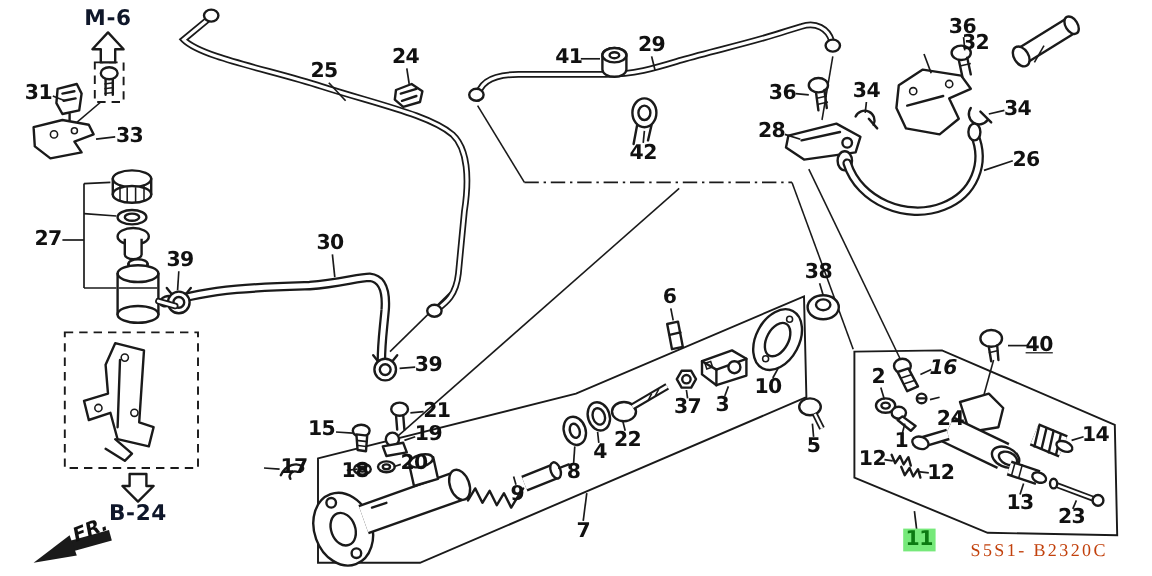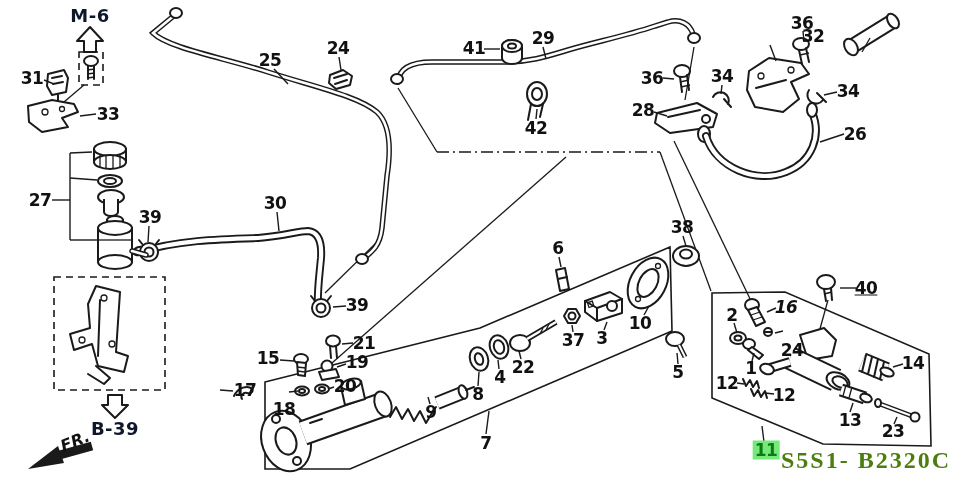--- a/index.html
+++ b/index.html
@@ -22,21 +22,21 @@
   .barI{stroke:#ffffff;stroke-linecap:butt;}
   .leader{stroke:#1a1a1a;stroke-width:1.4;}
   
   .part-label{position:absolute;transform:translate(-50%,-50%);font-weight:700;font-size:17px;
               color:#111;letter-spacing:-0.5px;white-space:nowrap;line-height:1;padding:1px 2px;}
   .ref-label{position:absolute;transform:translate(-50%,-50%);font-weight:700;font-size:18px;color:#0f172a;
              letter-spacing:0.5px;white-space:nowrap;}
   .fr-label{position:absolute;transform:translate(-50%,-50%) rotate(-22deg);font-weight:700;
             font-size:16px;color:#111;font-style:italic;}
   .code-label{position:absolute;transform:translate(-50%,-50%);font-family:"Liberation Serif","DejaVu Serif",serif;
-              font-weight:700;font-size:24px;letter-spacing:2px;color:#4d7c0f;white-space:nowrap;}
+              font-weight:400;font-size:15px;letter-spacing:2px;color:#c2410c;white-space:nowrap;}
 </style>
 </head>
 <body>
 
 <div class="stage">
 
 <svg width="960" height="480" viewBox="0 0 960 480">
 
   <g>
     <line class="thin" x1="398" y1="88" x2="437" y2="152"></line>
@@ -432,21 +432,21 @@
       <div class="part-label" style="left: 722px; top: 76px;">34</div>
       <div class="part-label" style="left: 767px; top: 36px; margin-left: 46px;">32</div>
       <div class="part-label" style="left: 802px; top: 23px;">36</div>
       <div class="part-label" style="left: 848px; top: 91px;">34</div>
       <div class="part-label" style="left: 855px; top: 134px;">26</div>
       <div class="part-label" style="left: 357px; top: 305px;">39</div>
       <div class="part-label" style="left: 364px; top: 343px;">21</div>
       <div class="part-label" style="left: 268px; top: 358px;">15</div>
       <div class="part-label" style="left: 357px; top: 362px;">19</div>
       <div class="part-label" style="left: 345px; top: 386px;">20</div>
-      <div class="part-label" style="left: 284px; top: 393px; margin-top: 16px;">18</div>
+      <div class="part-label" style="left: 296px; top: 393px;">18</div>
       <div class="part-label" style="left: 209px; top: 390px; margin-left: 36px;">17</div>
       <div class="part-label" style="left: 558px; top: 248px;">6</div>
       <div class="part-label" style="left: 682px; top: 227px; text-align: center;">38</div>
       <div class="part-label" style="left: 640px; top: 323px;">10</div>
       <div class="part-label" style="left: 602px; top: 338px;">3</div>
       <div class="part-label" style="left: 573px; top: 340px;">37</div>
       <div class="part-label" style="left: 523px; top: 367px;">22</div>
       <div class="part-label" style="left: 500px; top: 377px;">4</div>
       <div class="part-label" style="left: 478px; top: 394px;">8</div>
       <div class="part-label" style="left: 431px; top: 412px;">9</div>
@@ -459,17 +459,17 @@
       <div class="part-label" style="left: 866px; top: 288px; text-decoration: underline;">40</div>
       <div class="part-label" style="left: 913px; top: 363px;">14</div>
       <div class="part-label" style="left: 727px; top: 383px;">12</div>
       <div class="part-label" style="left: 784px; top: 395px;">12</div>
       <div class="part-label" style="left: 850px; top: 420px;">13</div>
       <div class="part-label" style="left: 893px; top: 431px;">23</div>
       <div class="part-label" style="left: 766px; top: 450px; background: rgb(118, 233, 122); color: rgb(12, 122, 18);">11</div>
     </div>
 
 <div class="ref-label" style="left:90px;top:15px">M-6</div>
-<div class="ref-label" style="left:115px;top:428px">B-39</div>
+<div class="ref-label" style="left:115px;top:428px">B-24</div>
 <div class="fr-label" style="left:75px;top:441px">FR.</div>
 <div class="code-label" style="left:866px;top:460px">S5S1- B2320C</div>
 
 </div>
 
 </body></html>

